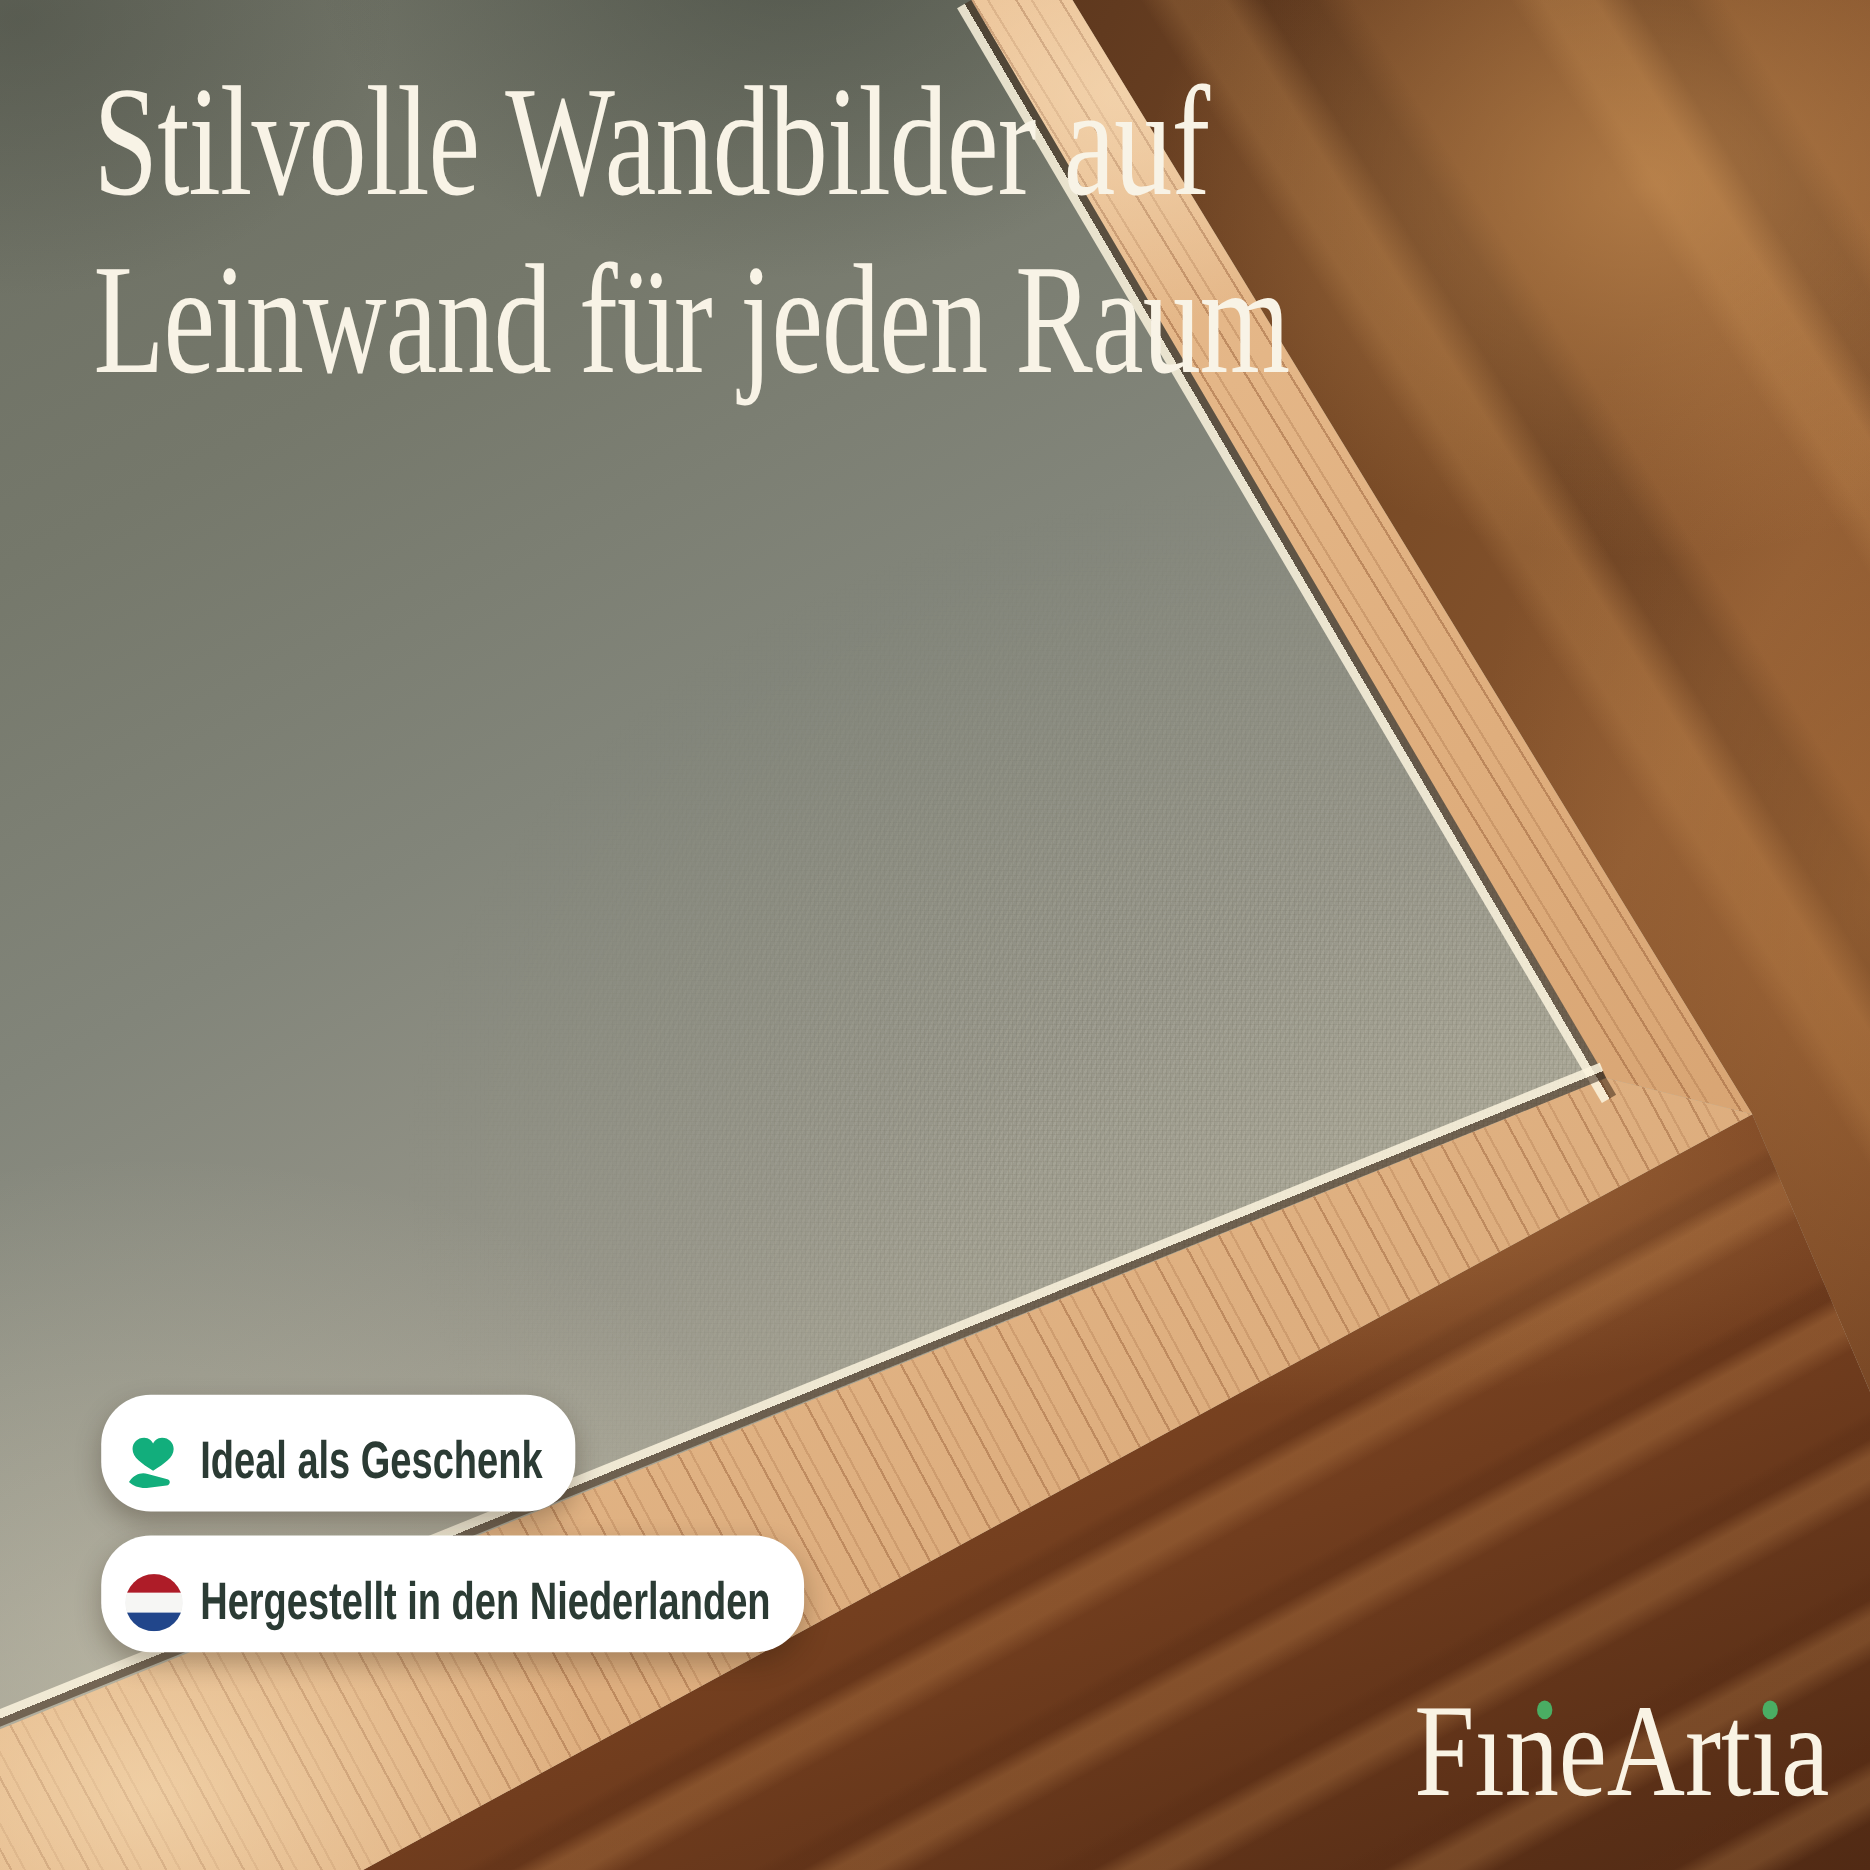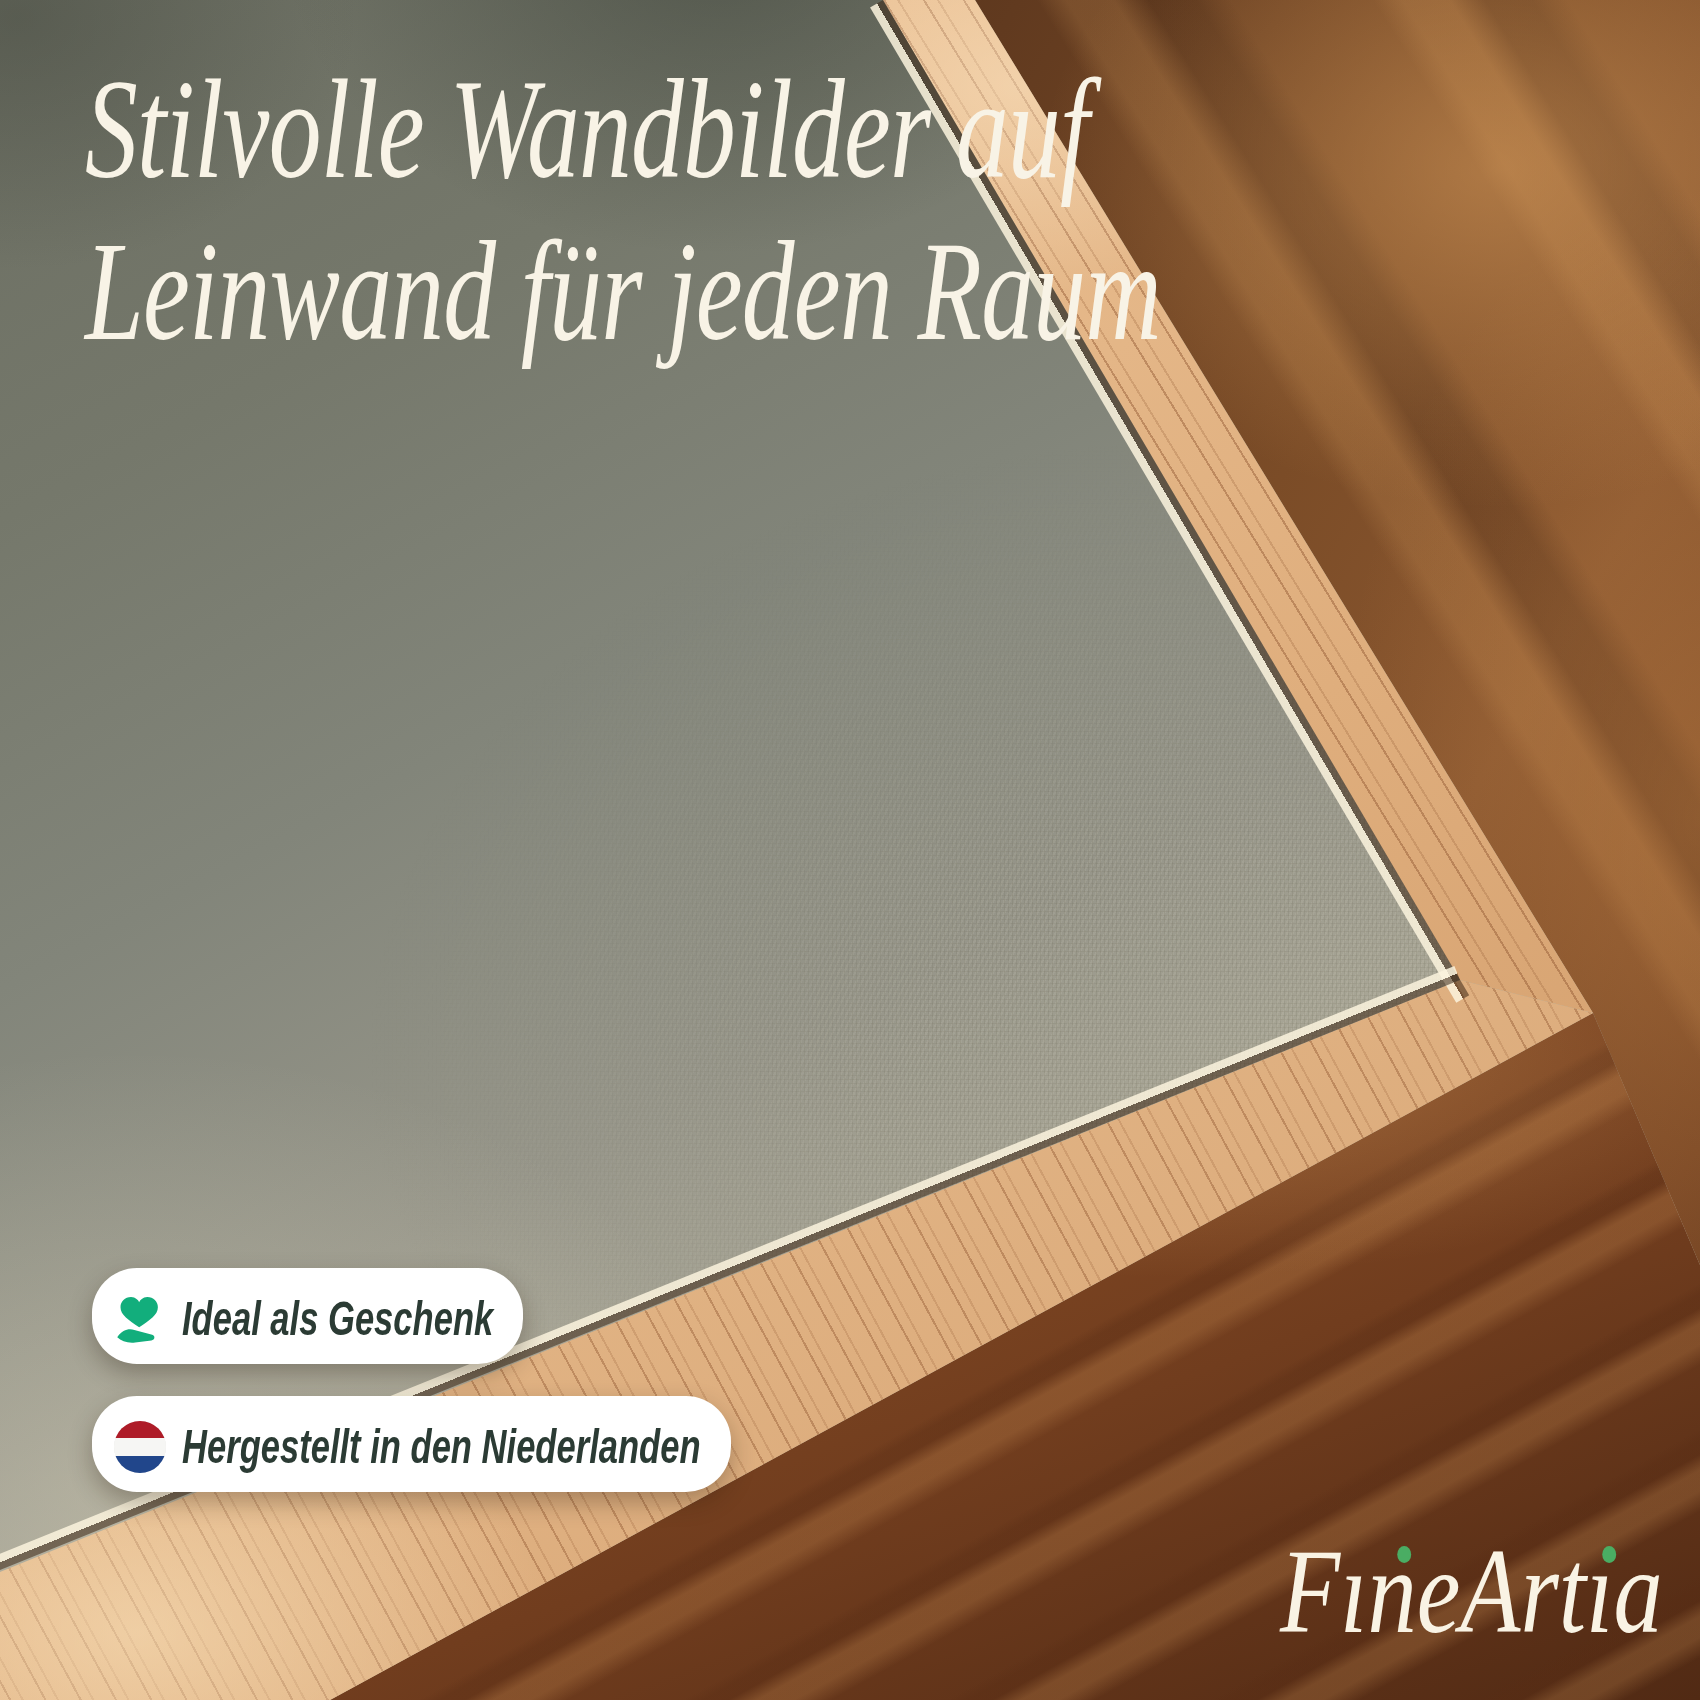--- a/index.html
+++ b/index.html
@@ -1,19 +1,18 @@
 <!DOCTYPE html>
 <html style="--accent-green: #12AE7C; --badge-text: #2B3B34; --title-cream: #F8F3E6; --logo-cream: #F9F3E4; --logo-dot-green: #4AAD63; --flag-red: #AE1C28; --flag-white: #F6F6F4; --flag-blue: #21468B;"><head>
 <meta charset="utf-8">
 <style>
   html,body{margin:0;padding:0;background:#222;}
   .stage{
     position:relative;width:1700px;height:1700px;overflow:hidden;
     font-family:"Liberation Sans","DejaVu Sans",sans-serif;
-    font-style:italic;
   }
   .layer{position:absolute;inset:0;}
 
   
   .photo-canvas{
     background:
       radial-gradient(700px 520px at 42% -4%, rgba(44,50,42,.45), rgba(44,50,42,0) 62%),
       radial-gradient(620px 460px at 1% 1%, rgba(58,62,53,.38), rgba(58,62,53,0) 55%),
       radial-gradient(1000px 720px at 8% 88%, rgba(236,229,202,.30), rgba(236,229,202,0) 62%),
       linear-gradient(152deg,#6b6e62 0%, #75786b 20%, #82857a 38%, #97968a 56%, #aeab9a 70%, #c6c0aa 84%, #ddd5ba 100%);
@@ -78,21 +77,21 @@
     color:var(--title-cream,#F8F3E6);
     transform:scale(.80,1.08);transform-origin:top left;
     letter-spacing:-1px;white-space:nowrap;
   }
 
   
   .badge-row{position:absolute;left:92px;z-index:10;display:flex;gap:30px;}
   .badge-row-1{top:1268px;} .badge-row-2{top:1396px;} .badge-row-3{top:1518px;}
   .badge{
     display:inline-flex;align-items:center;height:90px;border-radius:45px;
-    background:#ffffff;padding:6px 30px 0 22px;
+    background:#ffffff;padding:16px 30px 0 22px;
     box-shadow:0 10px 24px rgba(35,22,10,.30);
   }
   .badge-icon{width:52px;height:52px;flex:0 0 52px;margin-right:16px;
     display:flex;align-items:center;justify-content:center;color:var(--accent-green,#12AE7C);}
   .badge-icon svg{width:52px;height:52px;display:block;}
   .badge-label{
     font-weight:700;font-size:48px;line-height:1;letter-spacing:0;
     color:var(--badge-text,#2B3B34);
   }
   .squeeze{display:inline-block;transform:scaleX(.72);transform-origin:left center;white-space:nowrap;}

